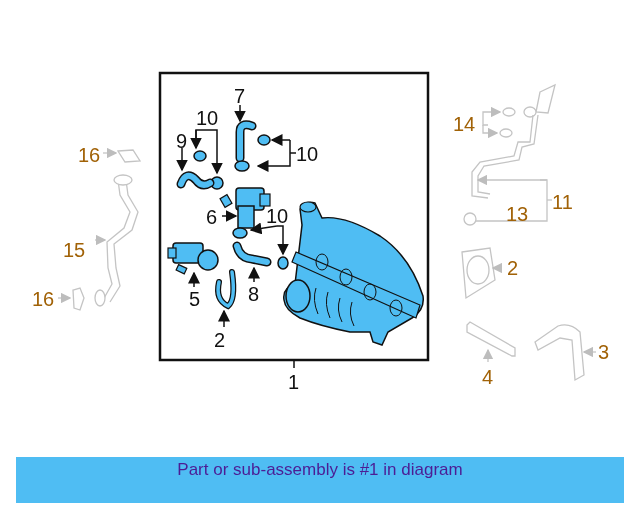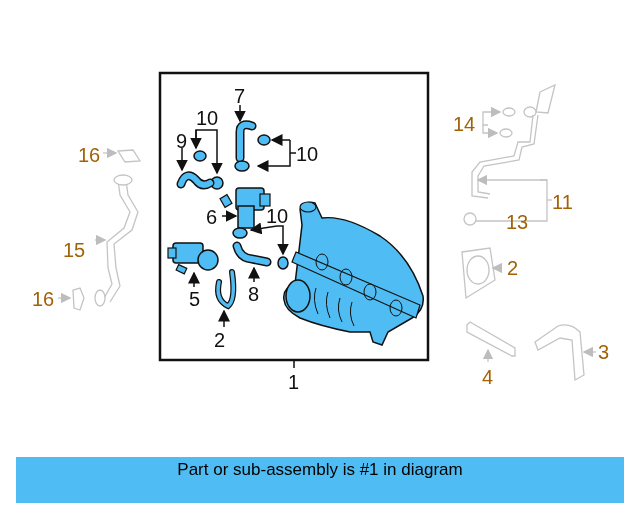--- a/index.html
+++ b/index.html
@@ -3,21 +3,21 @@
 <meta charset="utf-8">
 <style>
   html, body { margin:0; padding:0; background:#ffffff; }
   body { width:640px; height:512px; position:relative; overflow:hidden;
          font-family:"Liberation Sans", sans-serif; }
   #diagram { position:absolute; left:0; top:0; width:640px; height:450px; }
   .callout { position:absolute; font-family:"Liberation Sans", sans-serif; font-size:20px; line-height:20px; }
   .callout.active { color:#111111; }
   .callout.faded { color:#a16207; }
   #banner { position:absolute; left:16px; top:457px; width:608px; height:46px;
-            background:#4fbdf3; text-align:center; color:#000000; font-size:17px; line-height:21px;
+            background:#4fbdf3; text-align:center; color:#4c1d95; font-size:17px; line-height:21px;
             padding-top:2px; box-sizing:border-box; }
   #banner div { white-space:nowrap; }
 </style>
 </head>
 <body>
 
 <div id="diagram">
   <svg width="640" height="450" viewBox="0 0 640 450" xmlns="http://www.w3.org/2000/svg">
     <defs>
       <marker id="arrK" markerWidth="8" markerHeight="8" refX="7" refY="4" orient="auto">
@@ -158,21 +158,21 @@
   <span class="callout active" style="left:296px;top:144px;">10</span>
   <span class="callout active" style="left:206px;top:207px;">6</span>
   <span class="callout active" style="left:266px;top:206px;">10</span>
   <span class="callout active" style="left:189px;top:289px;">5</span>
   <span class="callout active" style="left:248px;top:284px;">8</span>
   <span class="callout active" style="left:214px;top:330px;">2</span>
   <span class="callout active" style="left:288px;top:372px;">1</span>
 
   <span class="callout faded" style="left:453px;top:114px;">14</span>
   <span class="callout faded" style="left:552px;top:192px;">11</span>
-  <span class="callout faded" style="left:506px;top:212px;">13</span>
+  <span class="callout faded" style="left:506px;top:204px;">13</span>
   <span class="callout faded" style="left:507px;top:258px;">2</span>
   <span class="callout faded" style="left:598px;top:342px;">3</span>
   <span class="callout faded" style="left:482px;top:367px;">4</span>
   <span class="callout faded" style="left:78px;top:145px;">16</span>
   <span class="callout faded" style="left:63px;top:240px;">15</span>
   <span class="callout faded" style="left:32px;top:289px;">16</span>
 </div>
 
 <div id="banner">
   <div>Part or sub-assembly is #1 in diagram</div>

